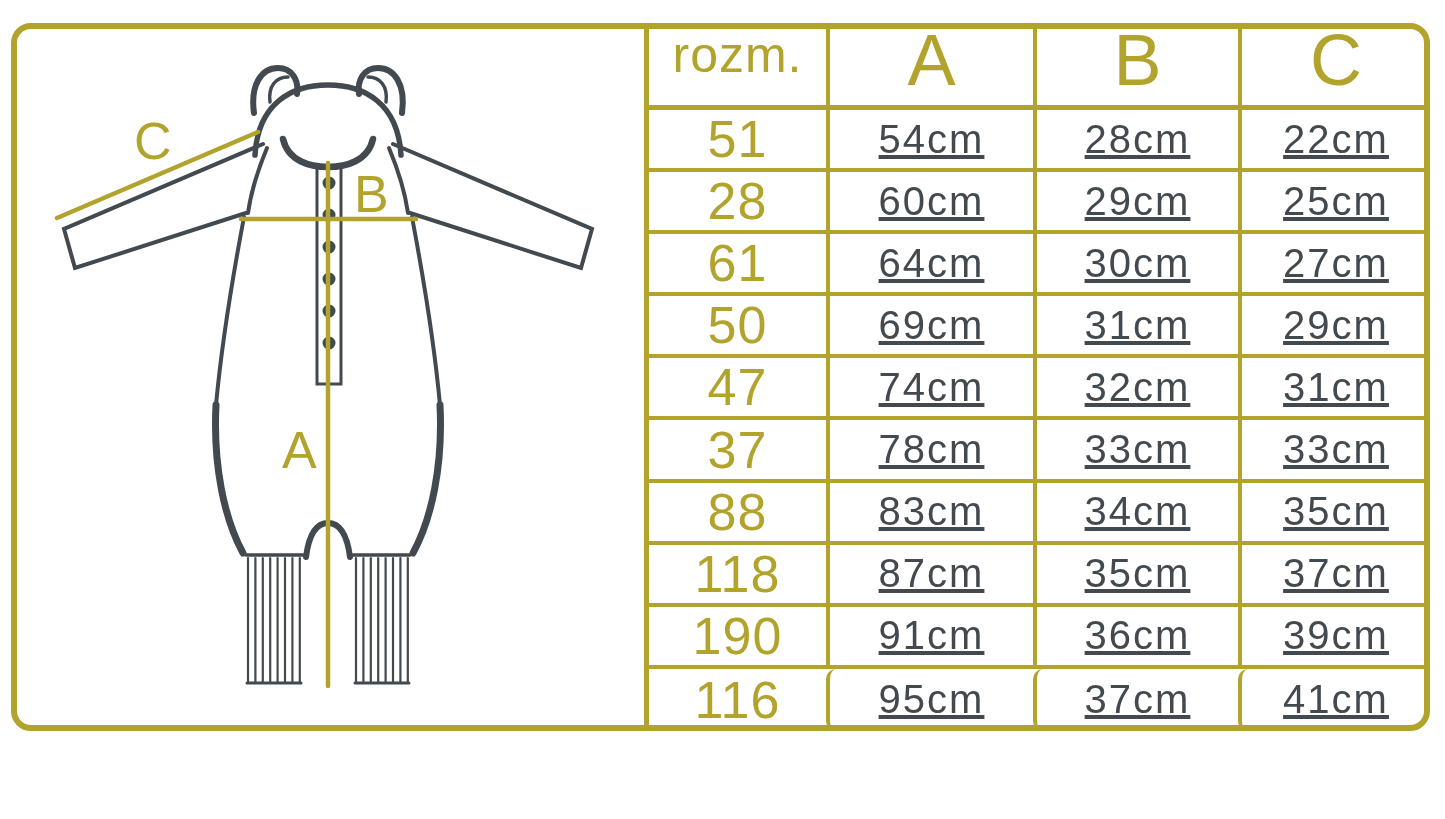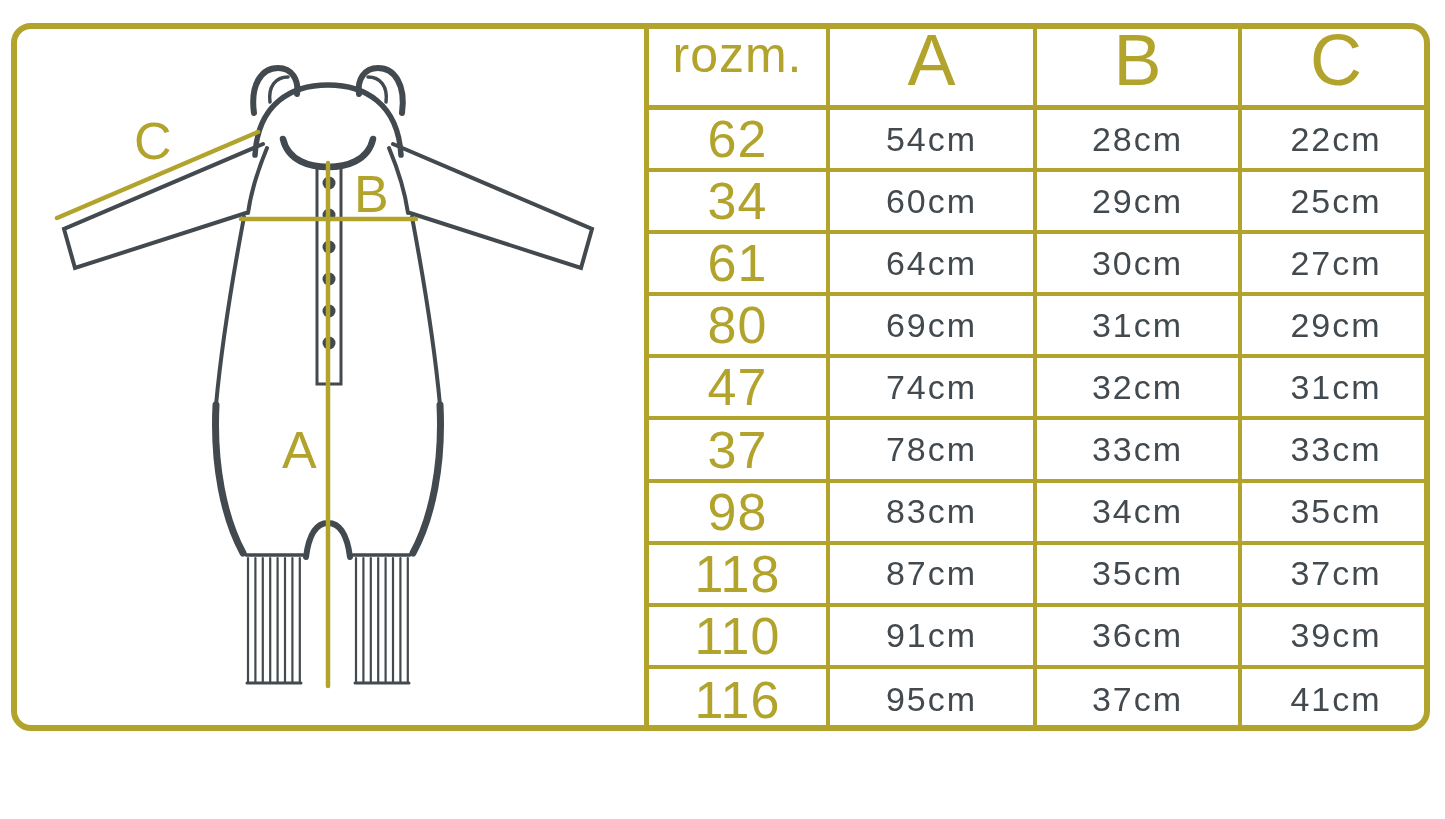--- a/index.html
+++ b/index.html
@@ -33,25 +33,25 @@
   }
   .row{display:contents;}
   .cell{
     display:flex;align-items:center;justify-content:center;
     border-left:4px solid var(--olive);
     border-bottom:4px solid var(--olive);
     background:#fff;overflow:hidden;
   }
   .cell.c0{border-left:none;}
   .hdr .cell{border-bottom:5px solid var(--olive);}
-  .last .cell{border-bottom:none;}
+  .last .cell{border-bottom:none;border-radius:10px;}
   .hsize{color:var(--olive);font-size:50px;letter-spacing:1px;padding-bottom:18px;}
   .habc{color:var(--olive);font-size:72px;font-weight:300;padding-bottom:8px;}
   .size{color:var(--olive);font-size:52px;font-weight:300;letter-spacing:1px;}
-  .val{color:var(--dark);font-size:34px;font-weight:300;letter-spacing:2px;}
+  .val{color:var(--dark);font-size:40px;font-weight:300;letter-spacing:2px;text-decoration:underline;}
 </style>
 </head>
 <body>
 
 <div class="frame"></div>
 
 <svg class="diagram" viewBox="0 0 650 740">
   <g fill="none" stroke="#424a4f" stroke-linecap="round">
 
     <path d="M 255 155 C 258 103 292 85 328 85 C 364 85 398 103 401 155" stroke-width="5.5"></path>
@@ -129,69 +129,69 @@
 
 <div class="tbl">
   <div class="row hdr">
     <div class="cell c0 hsize">rozm.</div>
     <div class="cell habc">A</div>
     <div class="cell habc">B</div>
     <div class="cell habc">C</div>
   </div>
 
   <div class="row">
-    <div class="cell c0 size">62</div>
+    <div class="cell c0 size">51</div>
     <div class="cell val">54cm</div>
     <div class="cell val">28cm</div>
     <div class="cell val">22cm</div>
   </div>
   <div class="row">
-    <div class="cell c0 size">34</div>
+    <div class="cell c0 size">28</div>
     <div class="cell val">60cm</div>
     <div class="cell val">29cm</div>
     <div class="cell val">25cm</div>
   </div>
   <div class="row">
     <div class="cell c0 size">61</div>
     <div class="cell val">64cm</div>
     <div class="cell val">30cm</div>
     <div class="cell val">27cm</div>
   </div>
   <div class="row">
-    <div class="cell c0 size">80</div>
+    <div class="cell c0 size">50</div>
     <div class="cell val">69cm</div>
     <div class="cell val">31cm</div>
     <div class="cell val">29cm</div>
   </div>
   <div class="row">
     <div class="cell c0 size">47</div>
     <div class="cell val">74cm</div>
     <div class="cell val">32cm</div>
     <div class="cell val">31cm</div>
   </div>
   <div class="row">
     <div class="cell c0 size">37</div>
     <div class="cell val">78cm</div>
     <div class="cell val">33cm</div>
     <div class="cell val">33cm</div>
   </div>
   <div class="row">
-    <div class="cell c0 size">98</div>
+    <div class="cell c0 size">88</div>
     <div class="cell val">83cm</div>
     <div class="cell val">34cm</div>
     <div class="cell val">35cm</div>
   </div>
   <div class="row">
     <div class="cell c0 size">118</div>
     <div class="cell val">87cm</div>
     <div class="cell val">35cm</div>
     <div class="cell val">37cm</div>
   </div>
   <div class="row">
-    <div class="cell c0 size">110</div>
+    <div class="cell c0 size">190</div>
     <div class="cell val">91cm</div>
     <div class="cell val">36cm</div>
     <div class="cell val">39cm</div>
   </div>
   <div class="row last">
     <div class="cell c0 size">116</div>
     <div class="cell val">95cm</div>
     <div class="cell val">37cm</div>
     <div class="cell val">41cm</div>
   </div>

